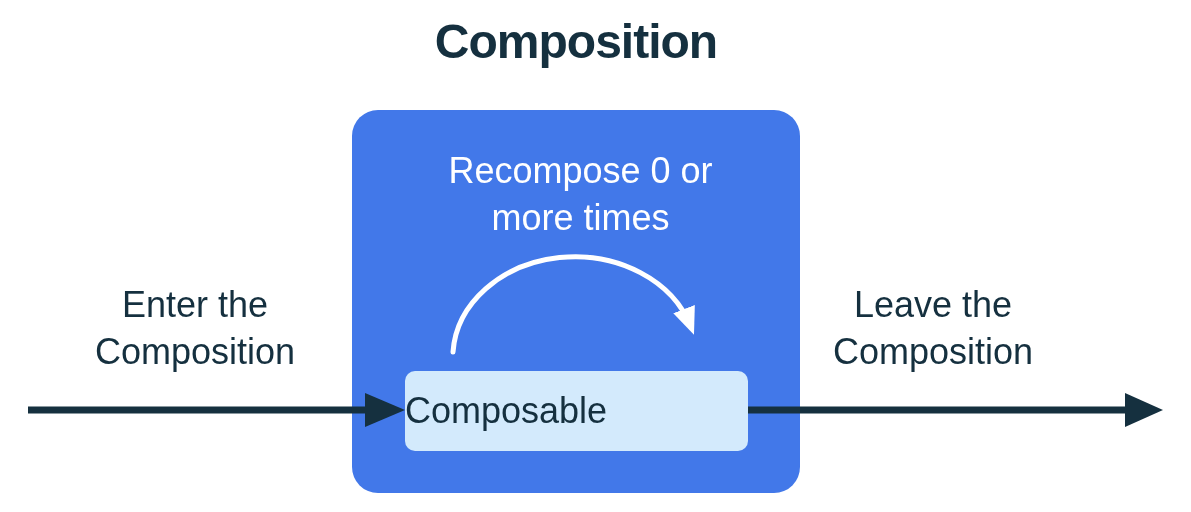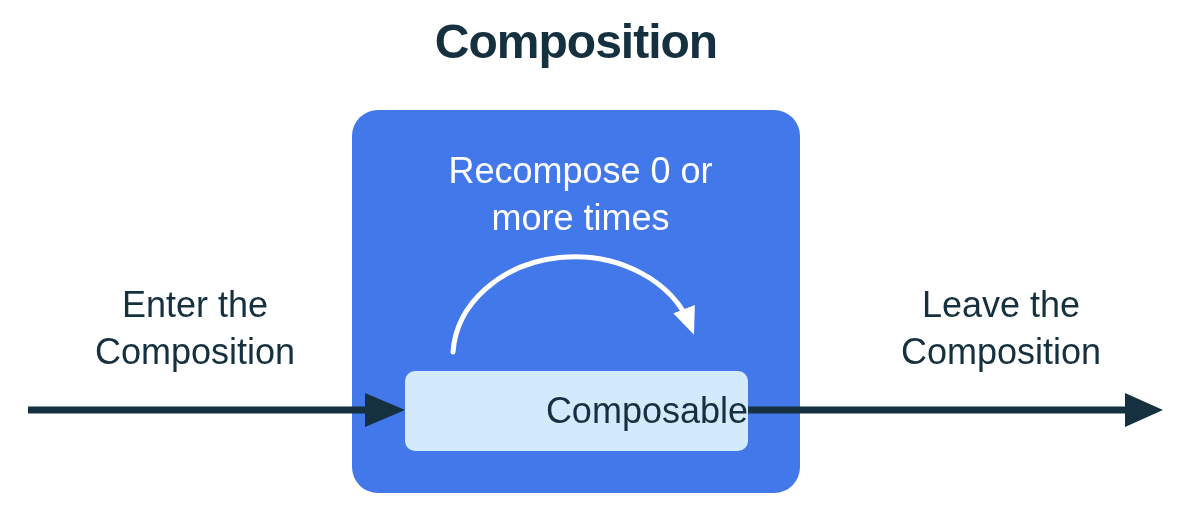--- a/index.html
+++ b/index.html
@@ -55,39 +55,39 @@
   .composable-box {
     position: absolute;
     left: 53px;
     top: 261px;
     width: 343px;
     height: 80px;
     background: var(--composable_bg);
     border-radius: 10px;
     display: flex;
     align-items: center;
-    justify-content: flex-end;
+    justify-content: flex-start;
   }
   .composable-label {
     font-size: 36px;
     line-height: 1;
     color: var(--dark_navy);
   }
   .side-label {
     position: absolute;
     top: 281px;
     width: 370px;
     text-align: center;
     font-size: 36px;
     line-height: 47px;
     color: var(--dark_navy);
     white-space: pre-line;
   }
   .side-label.enter { left: 10px; }
-  .side-label.leave { left: 816px; }
+  .side-label.leave { left: 748px; }
   .overlay-svg {
     position: absolute;
     left: 0;
     top: 0;
     width: 1191px;
     height: 512px;
     pointer-events: none;
   }
 </style>
 </head>

